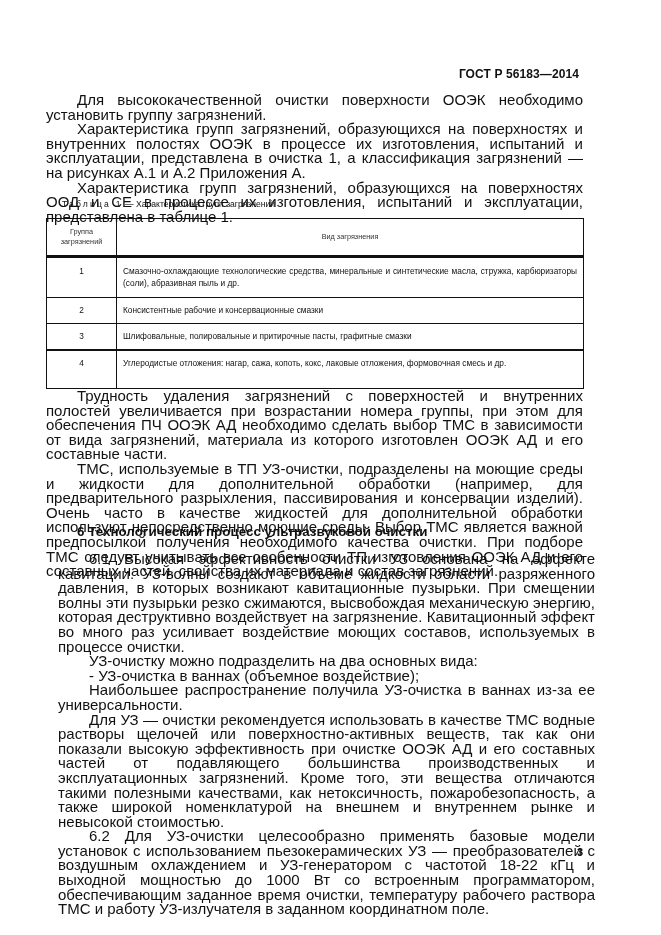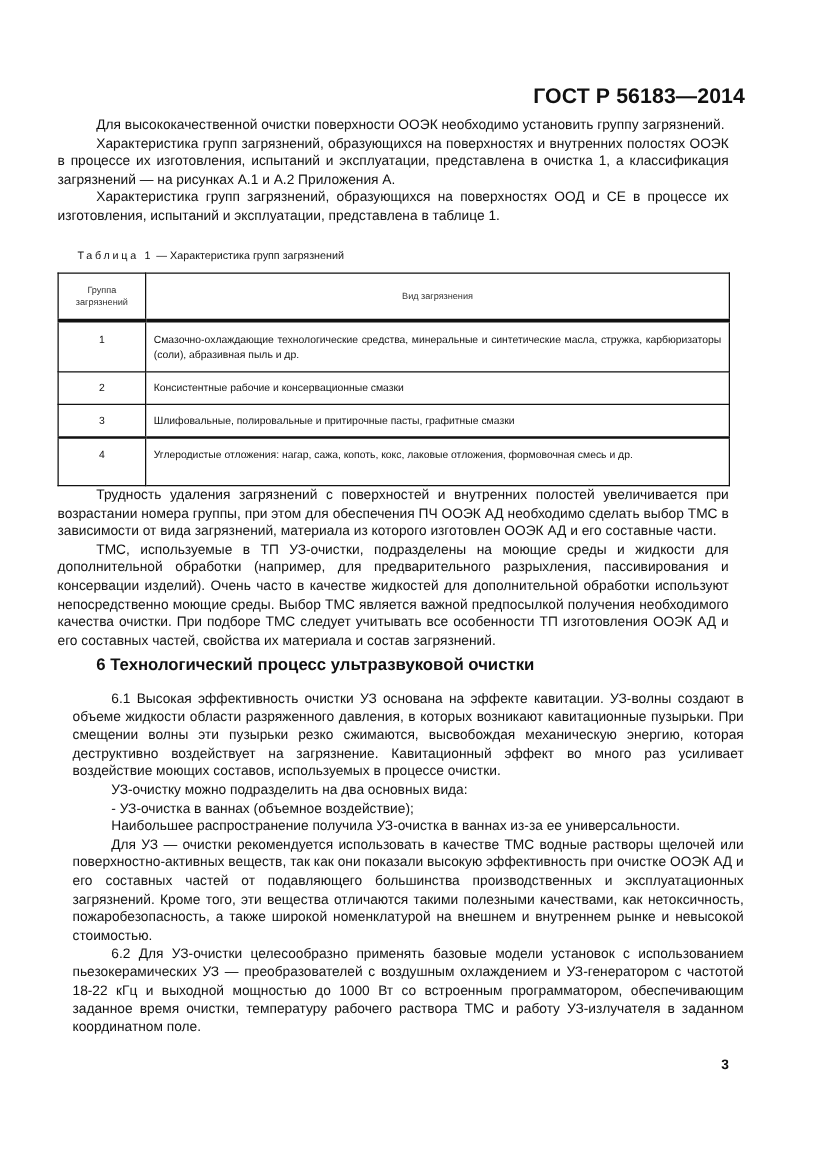--- a/index.html
+++ b/index.html
@@ -1,20 +1,20 @@
 <!DOCTYPE html>
 <html><head>
 <meta charset="utf-8">
 <style>
   html, body { margin: 0; padding: 0; background: #ffffff; }
   body { width: 661px; height: 935px; position: relative; overflow: hidden;
          font-family: "Liberation Sans", sans-serif; color: #111; }
   .page { position: absolute; left: 0; top: 0; width: 661px; height: 935px; }
-  .hdr { position: absolute; right: 65px; top: 67px; font-weight: bold; font-size: 17px; letter-spacing: 0.1px; padding-left: 38px; }
-  .text { position: absolute; left: 46px; width: 537px; font-size: 11px; line-height: 14.6px; text-align: justify; }
+  .hdr { position: absolute; right: 82px; top: 67px; font-weight: bold; font-size: 12px; letter-spacing: 0.1px; padding-left: 38px; }
+  .text { position: absolute; left: 46px; width: 537px; font-size: 15px; line-height: 14.6px; text-align: justify; }
   .text p { margin: 0; text-indent: 31px; }
   .text p.noind { text-indent: 31px; }
   .caption { position: absolute; left: 46px; top: 199px; font-size: 8.6px; }
   .caption .spaced { letter-spacing: 2.2px; margin-left: 16px; }
   table.t1 { position: absolute; left: 46px; top: 218px; width: 538px; border-collapse: collapse; font-size: 8.3px; }
   table.t1 td { border: 1.3px solid #111; padding: 3px 6px; vertical-align: top; line-height: 12.4px; }
   table.t1 tr.head td { height: 30px; vertical-align: middle; text-align: center; font-size: 7.3px; line-height: 10.5px; color: #333; }
   table.t1 tr.head { border-bottom: 1px solid #3b82f6; }
   table.t1 tr.head td { border-bottom: 3px solid #111; }
   table.t1 td.num { width: 57px; text-align: center; }

